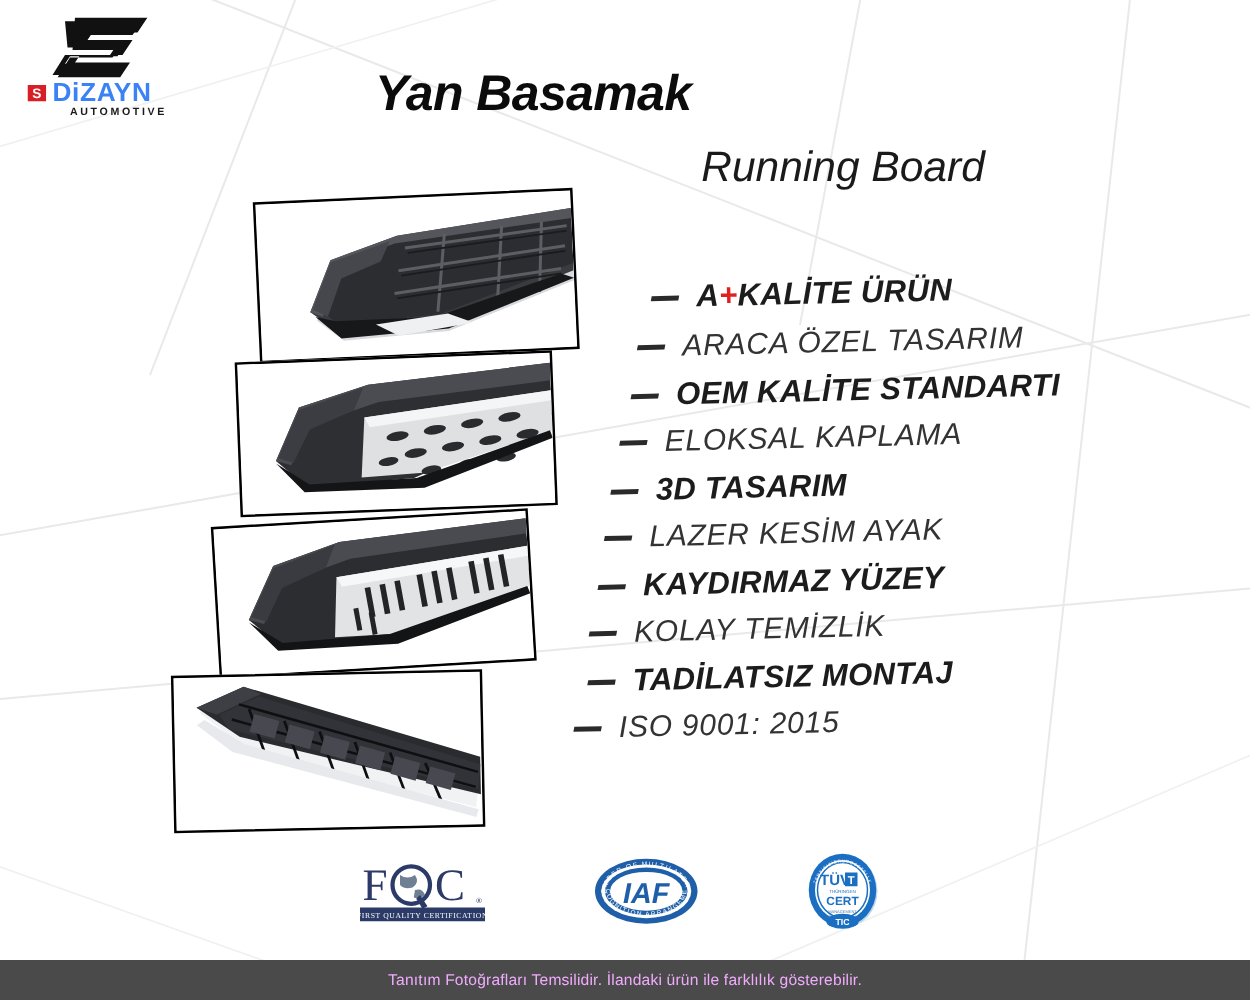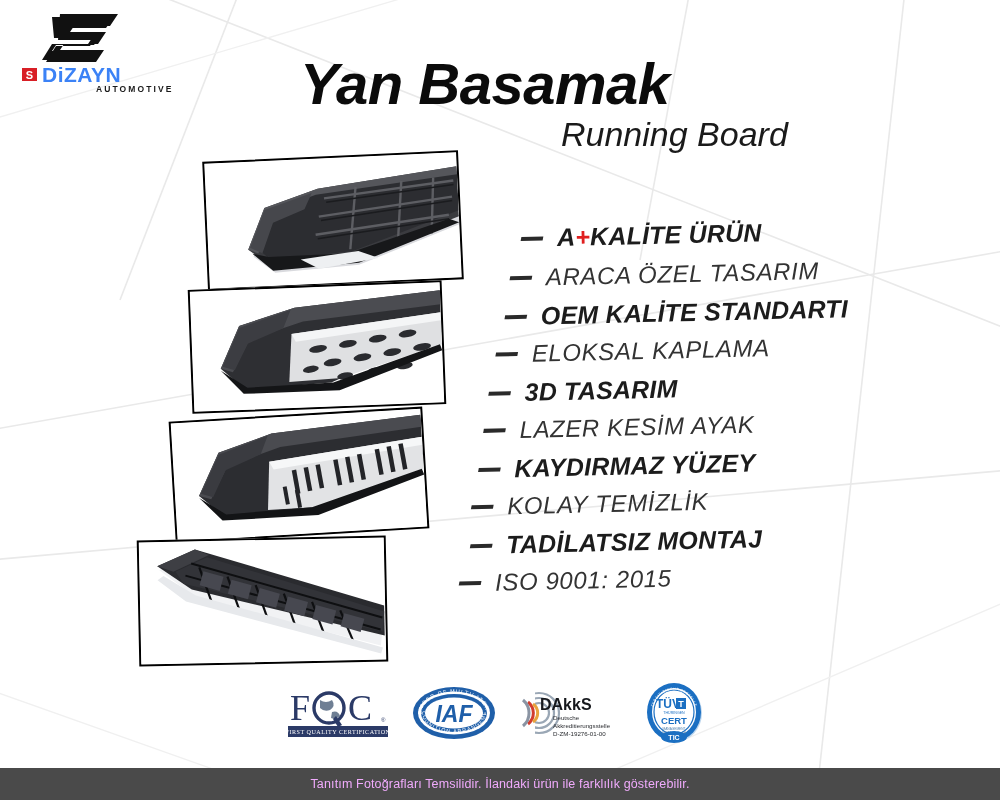--- a/index.html
+++ b/index.html
@@ -66,29 +66,28 @@
   }
   .brand-sub {
     position: absolute;
     left: 34px;
     top: 71px;
     font-size: 8.5px;
     font-weight: bold;
     letter-spacing: 2.1px;
     color: #1a1a1a;
     line-height: 1;
-    margin-left: 40px;
   }
 
   
   .title-main {
     position: absolute;
     left: 300px;
     top: 55px;
-    font-size: 58px;
+    font-size: 40px;
     font-weight: bold;
     font-style: italic;
     color: #0b0b0b;
     letter-spacing: -0.5px;
     line-height: 1;
     white-space: nowrap;
   }
   .title-sub {
     position: absolute;
     left: 561px;
@@ -416,39 +415,20 @@
         <path id="iafBot" d="M11 28 a32 20 0 0 0 64 0" fill="none"></path>
         <text font-family="Liberation Sans, sans-serif" font-size="5.3" fill="#ffffff" letter-spacing="1.1">
           <textPath href="#iafTop" startOffset="50%" text-anchor="middle">MEMBER OF MULTILATERAL</textPath>
         </text>
         <text font-family="Liberation Sans, sans-serif" font-size="5.3" fill="#ffffff" letter-spacing="1.1">
           <textPath href="#iafBot" startOffset="50%" text-anchor="middle">RECOGNITION ARRANGEMENT</textPath>
         </text>
       </svg>
     </div>
 
-    <div class="cert">
-      <svg width="104" height="54" viewBox="0 0 104 54">
-        <g fill="none" stroke="#9aa7b5" stroke-width="2.2">
-          <circle cx="20" cy="27" r="20"></circle>
-          <circle cx="20" cy="27" r="15"></circle>
-          <circle cx="20" cy="27" r="10"></circle>
-        </g>
-        <rect x="0" y="4" width="16" height="46" fill="#ffffff"></rect>
-        <g fill="none" stroke-width="3">
-          <path d="M9 16 a14 14 0 0 1 0 22" stroke="#d23c2e"></path>
-          <path d="M14 18 a11 11 0 0 1 0 18" stroke="#e8a33d"></path>
-          <path d="M4 14 a17 17 0 0 1 0 26" stroke="#8a94a3"></path>
-        </g>
-        <text x="21" y="24" font-family="Liberation Sans, sans-serif" font-size="16" font-weight="bold" fill="#16181c">DAkkS</text>
-        <text x="34" y="34" font-family="Liberation Sans, sans-serif" font-size="6.2" fill="#2a2c30">Deutsche</text>
-        <text x="34" y="42" font-family="Liberation Sans, sans-serif" font-size="6.2" fill="#2a2c30">Akkreditierungsstelle</text>
-        <text x="34" y="50" font-family="Liberation Sans, sans-serif" font-size="6.2" fill="#2a2c30">D-ZM-19276-01-00</text>
-      </svg>
-    </div>
 
     <div class="cert">
       <svg width="62" height="62" viewBox="0 0 62 62">
         <ellipse cx="31" cy="31" rx="27" ry="29" fill="#bcd6ee"></ellipse>
         <ellipse cx="30" cy="30" rx="27" ry="29" fill="#1b6fc2"></ellipse>
         <ellipse cx="30" cy="30" rx="22" ry="24" fill="#ffffff"></ellipse>
         <ellipse cx="30" cy="30" rx="20" ry="22" fill="none" stroke="#1b6fc2" stroke-width="1.2"></ellipse>
         <text x="24" y="26" font-family="Liberation Sans, sans-serif" font-size="12" font-weight="bold" fill="#1b6fc2" text-anchor="middle">TÜV</text>
         <rect x="32" y="16" width="10" height="11" fill="#1b6fc2"></rect>
         <text x="37" y="25" font-family="Liberation Sans, sans-serif" font-size="9" font-weight="bold" fill="#ffffff" text-anchor="middle">T</text>

